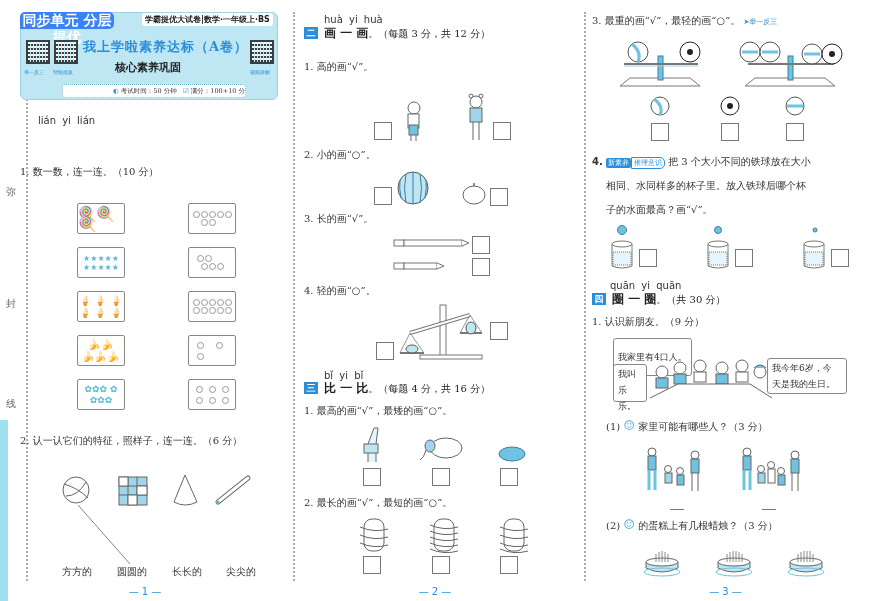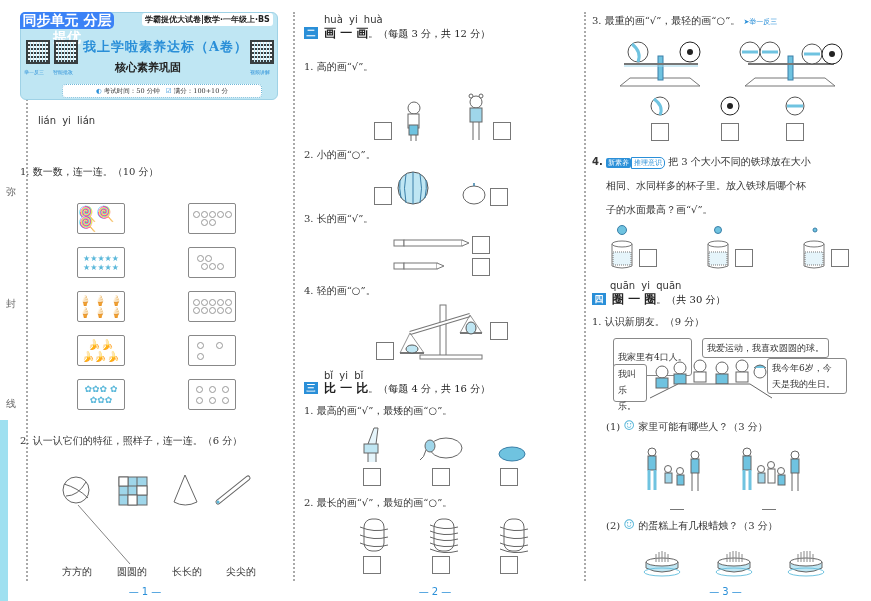--- a/index.html
+++ b/index.html
@@ -15,21 +15,21 @@
 
 .hdr{position:absolute;left:20px;top:12px;width:258px;height:88px;background:#bfe6f3;border:1px solid #9fd2e6;border-radius:6px}
 .hdr-tag{position:absolute;left:20px;top:12px;width:94px;height:17px;background:#3b82f6;color:#fff;font-family:"DejaVu Sans",sans-serif;font-size:14px;font-weight:bold;line-height:17px;text-align:center;border-radius:5px 5px 5px 0}
 .hdr-series{position:absolute;left:142px;top:13px;font-family:"DejaVu Sans",sans-serif;font-size:8px;color:#222;font-weight:bold;background:#fff;padding:1px 3px;border-radius:3px}
 .qr{position:absolute;width:24px;height:24px;background:
 repeating-linear-gradient(0deg,#222 0 2px,#fff 2px 4px),#222;border:2px solid #222;opacity:.85}
 .qr::after{content:"";position:absolute;inset:0;background:repeating-linear-gradient(90deg,transparent 0 2px,#bfe6f3 2px 3px)}
 .qr-lbl{position:absolute;font-size:5px;color:#2a8fd8;font-family:"DejaVu Sans",sans-serif}
 .hdr-title{position:absolute;left:83px;top:38px;font-size:13px;color:#2a8fd8;font-weight:bold;letter-spacing:1px}
 .hdr-sub{position:absolute;left:115px;top:60px;font-size:11px;font-weight:bold;color:#222;font-family:"DejaVu Sans",sans-serif}
-.hdr-info{position:absolute;left:62px;top:84px;width:200px;height:14px;background:#fff;border:1px dotted #6fb8d8;border-radius:4px;font-size:6.5px;line-height:12px;text-align:center;color:#333}
+.hdr-info{position:absolute;left:62px;top:84px;width:184px;height:14px;background:#fff;border:1px dotted #6fb8d8;border-radius:4px;font-size:6.5px;line-height:12px;text-align:right;color:#333}
 
 .sec{position:absolute;font-size:12px;font-weight:bold;color:#222;white-space:nowrap}
 .sec .num{display:inline-block;width:14px;height:12px;background:#2a8fd8;color:#fff;font-size:9px;text-align:center;line-height:12px;margin-right:6px;vertical-align:1px}
 .sec .pts{font-weight:normal;font-size:10px}
 .pinyin{position:absolute;font-family:"DejaVu Sans",sans-serif;font-size:10px;color:#333;white-space:nowrap;word-spacing:3px}
 .q{position:absolute;font-size:10px;color:#333;white-space:nowrap}
 .q b{font-family:"DejaVu Sans",sans-serif}
 .box{position:absolute;width:18px;height:18px;border:1.2px solid #777;background:#fff}
 .card{position:absolute;width:48px;height:31px;border:1.5px solid #888;border-radius:2px;background:#fff;display:flex;flex-wrap:wrap;align-content:center;justify-content:center;gap:1px}
 .dot{width:7px;height:7px;border:1px solid #999;border-radius:50%}
@@ -366,21 +366,20 @@
   <div class="box" style="left:251px;top:249px"></div>
 
   <span class="pinyin" style="left:30px;top:280px">quān yi quān</span>
   <div class="sec" style="left:12px;top:291px">
     <span class="num">四</span><span>圈 一 圈</span><span class="pts">。（共 30 分）</span>
   </div>
 
   <div class="q" style="left:12px;top:315px">1. 认识新朋友。（9 分）</div>
 
   <div class="bubble" style="left:33px;top:338px;padding:10px 4px">我家里有4口人。</div>
-  <div class="bubble" style="left:122px;top:338px;padding:1px 4px">我爱运动，我喜欢圆圆的球。</div>
   <div class="bubble" style="left:33px;top:364px;width:34px;height:38px;padding:1px 4px">
     <span>我叫</span><br>
     <span>乐乐。</span>
   </div>
   <div class="bubble" style="left:187px;top:358px;width:80px;padding:1px 4px">
     <span>我今年6岁，今</span><br>
     <span>天是我的生日。</span>
   </div>
   <svg width="140" height="40" style="left:70px;top:360px">
     <g fill="#fff" stroke="#666">

